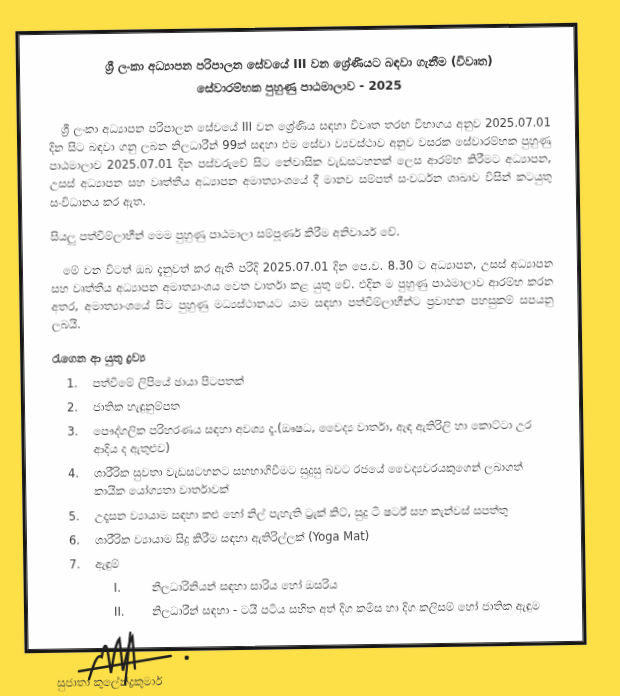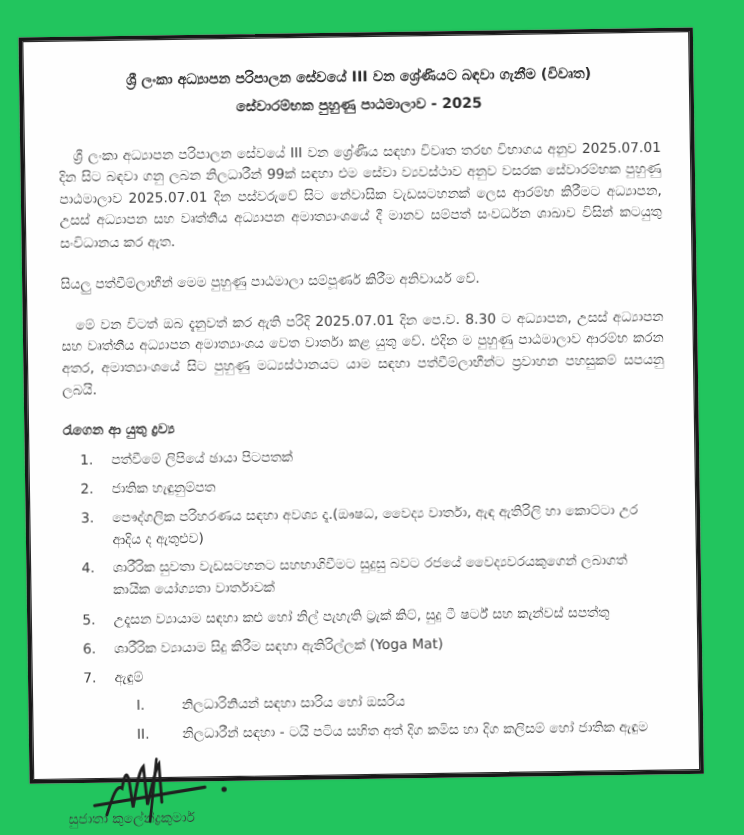--- a/index.html
+++ b/index.html
@@ -5,21 +5,21 @@
   * { margin: 0; padding: 0; box-sizing: border-box; }
   html, body {
     width: 620px; height: 696px;
     background: #ffffff;
     font-family: "DejaVu Sans", "Liberation Sans", sans-serif;
     overflow: hidden;
   }
   .scan-surface {
     position: relative;
     width: 620px; height: 696px;
-    background: #22c55e;
+    background: #fde047;
   }
   .frame-outer {
     position: absolute;
     left: 20px; top: 27px;
     width: 562px; height: 622px;
     transform: rotate(-0.85deg);
     transform-origin: center center;
     border: 3px solid #171717;
     background: #fefefe;
     box-shadow: 0 0 2px rgba(0,0,0,0.15);

